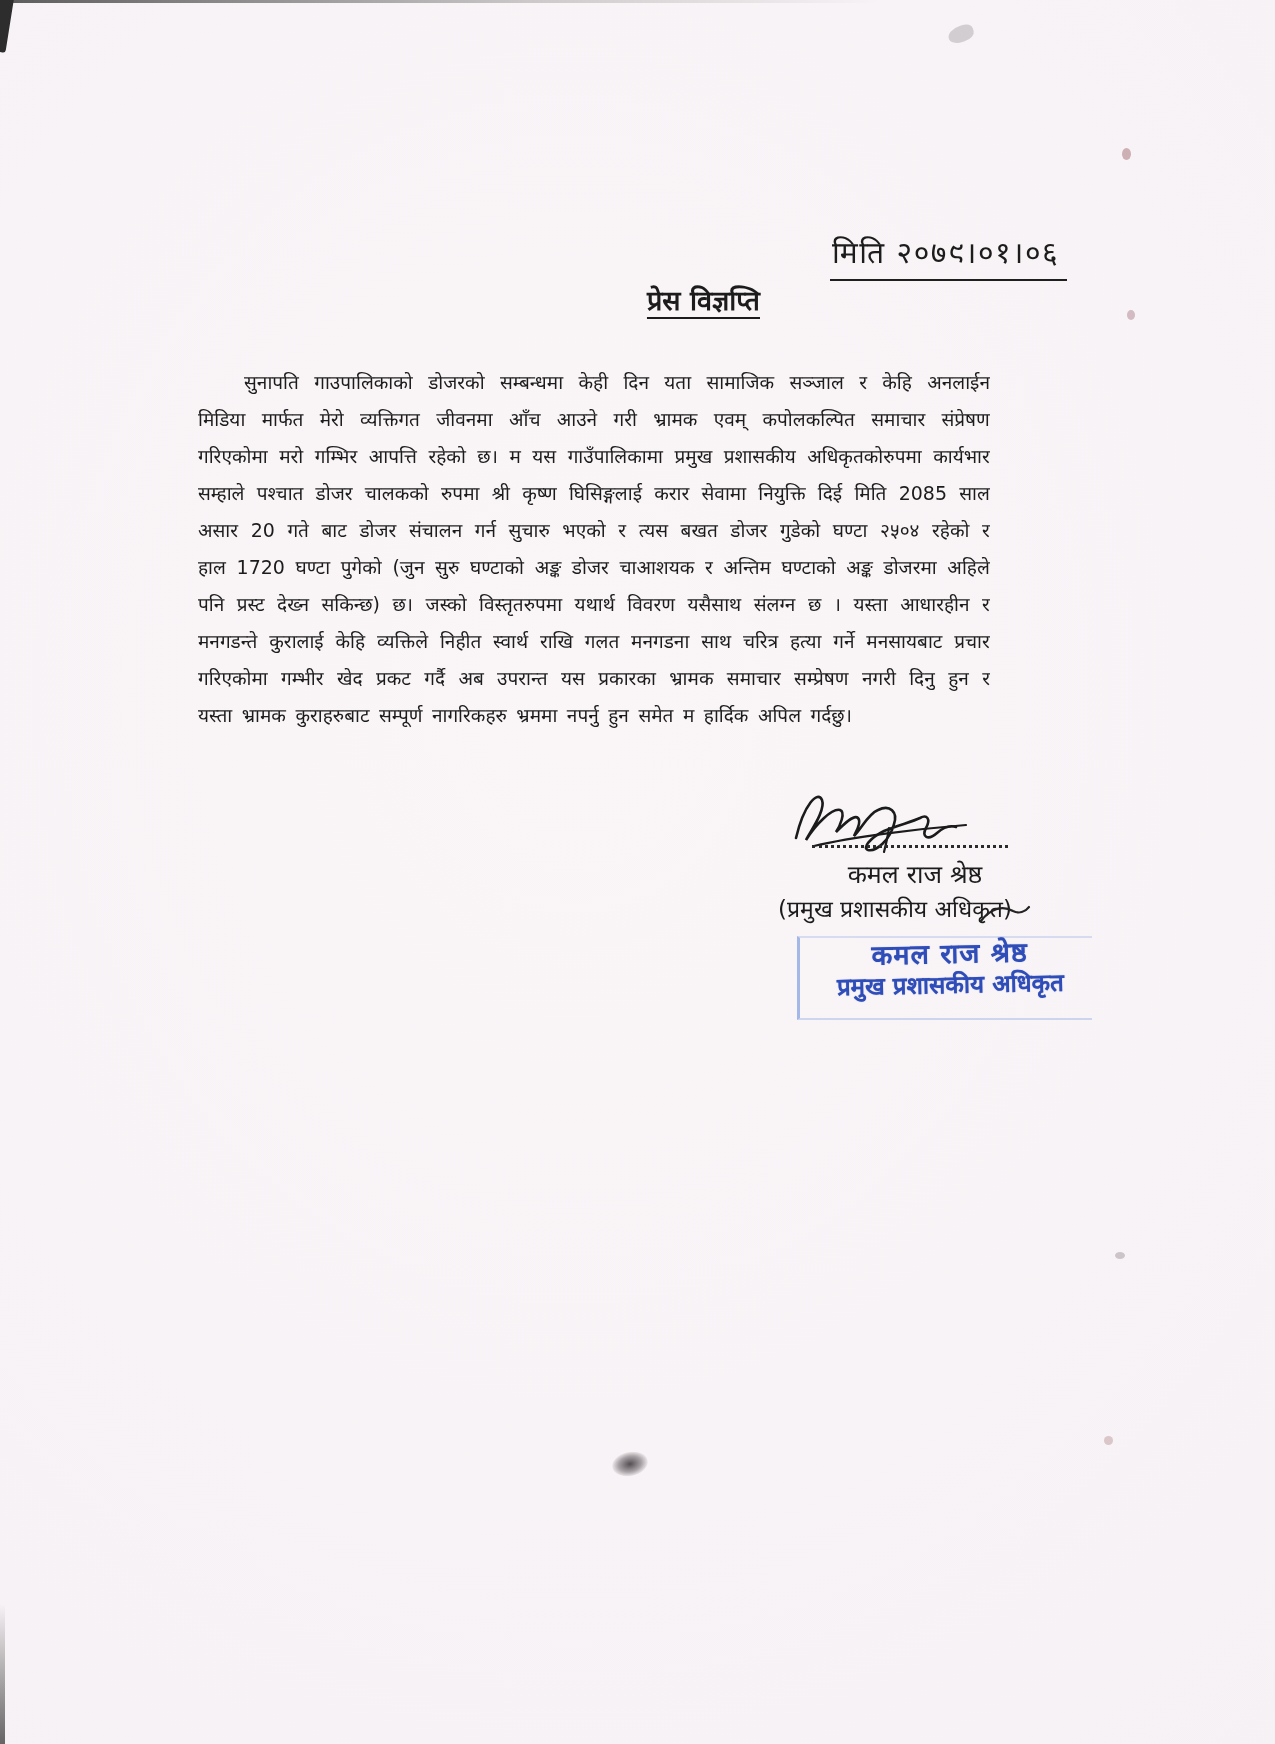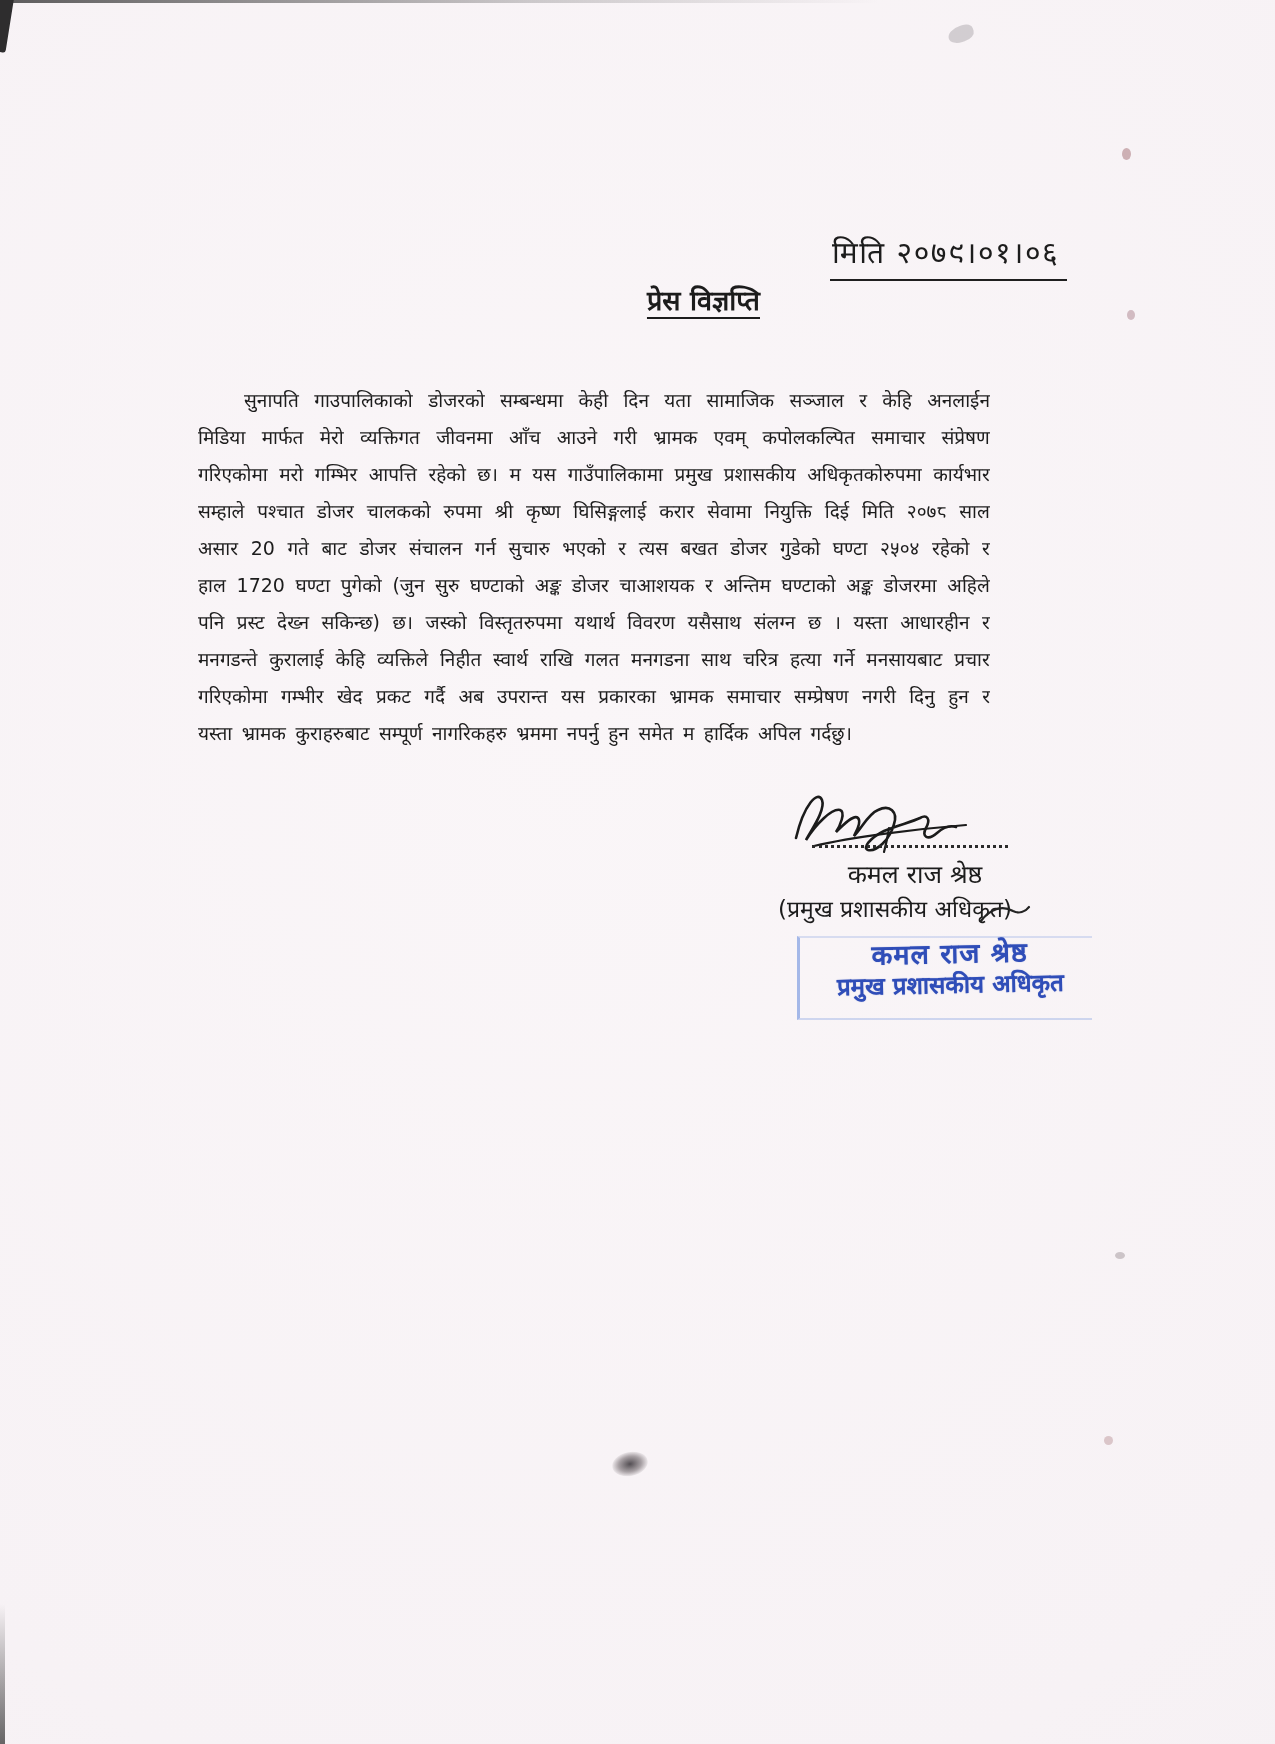--- a/index.html
+++ b/index.html
@@ -44,21 +44,21 @@
   
   .title{
     position:absolute;top:281px;left:440px;width:320px;
     text-align:right;font-size:27px;font-weight:700;
     text-decoration:underline;text-decoration-thickness:2px;text-underline-offset:7px;
     white-space:nowrap;
   }
 
   
   .body{
-    position:absolute;top:382px;left:198px;width:792px;
+    position:absolute;top:364px;left:198px;width:792px;
     font-size:19px;line-height:37px;
   }
   .body-line{
     display:flex;justify-content:space-between;
     height:37px;overflow:hidden;white-space:nowrap;
   }
   .body-line span{white-space:pre;flex:0 0 auto;}
   .body-line:first-child{padding-left:46px;}
   .body-line:last-child{justify-content:flex-start;gap:.5em;}
 
@@ -159,21 +159,21 @@
         <span>चालकको</span>
         <span>रुपमा</span>
         <span>श्री</span>
         <span>कृष्ण</span>
         <span>घिसिङ्गलाई</span>
         <span>करार</span>
         <span>सेवामा</span>
         <span>नियुक्ति</span>
         <span>दिई</span>
         <span>मिति</span>
-        <span>२०७८</span>
+        <span>2085</span>
         <span>साल</span>
       </div>
       <div class="body-line">
         <span>असार</span>
         <span>20</span>
         <span>गते</span>
         <span>बाट</span>
         <span>डोजर</span>
         <span>संचालन</span>
         <span>गर्न</span>

